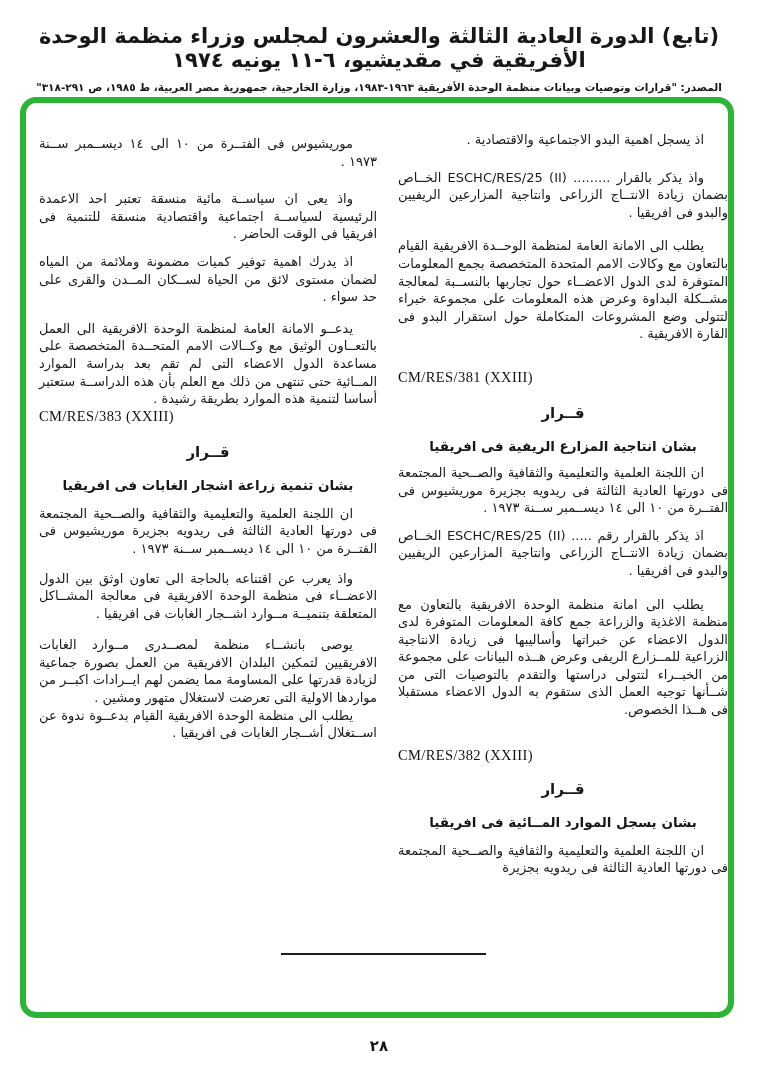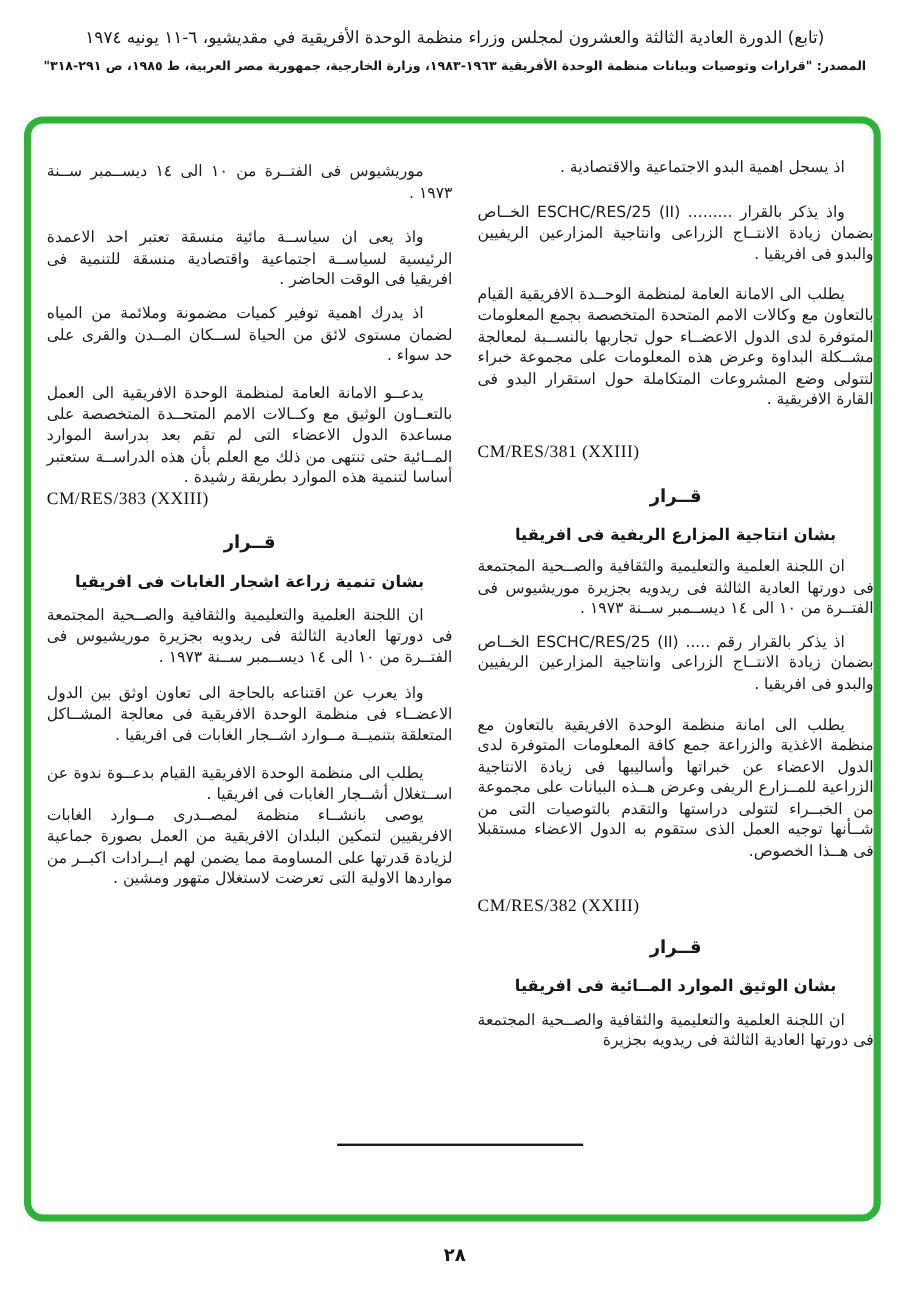--- a/index.html
+++ b/index.html
@@ -8,21 +8,21 @@
     background:#ffffff;
     color:#171717;
     font-family:"DejaVu Sans", sans-serif;
     position:relative;
     overflow:hidden;
   }
   .page-header {
     position:absolute; top:24px; left:8px; right:8px;
     direction:rtl; text-align:center;
   }
-  .header-line1 { font-size:14px; font-weight:normal; letter-spacing:0; }
+  .header-line1 { font-size:21px; font-weight:bold; letter-spacing:0; }
   .header-line2 { font-size:10.5px; font-weight:bold; margin-top:9px; }
   .green-frame {
     position:absolute; top:97px; left:20px;
     width:714px; height:921px;
     border:6px solid #2cb437;
     border-radius:16px;
     background:#ffffff;
   }
   .col { position:absolute; direction:rtl; }
   .col-first  { top:28px; left:372px; width:330px; }  
@@ -73,39 +73,39 @@
       <div class="res-num mb18">CM/RES/381 (XXIII)</div>
       <div class="res-title mb16">قــرار</div>
       <div class="res-subject mb10">بشان انتاجية المزارع الريفية فى افريقيا</div>
 
       <p class="para mb10">ان اللجنة العلمية والتعليمية والثقافية والصــحية المجتمعة فى دورتها العادية الثالثة فى ريدويه بجزيرة موريشيوس فى الفتــرة من ١٠ الى ١٤ ديســمبر ســنة ١٩٧٣ .</p>
       <p class="para mb16">اذ يذكر بالقرار رقم ..... ESCHC/RES/25 (II) الخــاص بضمان زيادة الانتــاج الزراعى وانتاجية المزارعين الريفيين والبدو فى افريقيا .</p>
       <p class="para mb28">يطلب الى امانة منظمة الوحدة الافريقية بالتعاون مع منظمة الاغذية والزراعة جمع كافة المعلومات المتوفرة لدى الدول الاعضاء عن خبراتها وأساليبها فى زيادة الانتاجية الزراعية للمــزارع الريفى وعرض هــذه البيانات على مجموعة من الخبــراء لتتولى دراستها والتقدم بالتوصيات التى من شــأنها توجيه العمل الذى ستقوم به الدول الاعضاء مستقبلا فى هــذا الخصوص.</p>
 
       <div class="res-num mb16">CM/RES/382 (XXIII)</div>
       <div class="res-title mb16">قــرار</div>
-      <div class="res-subject mb12">بشان الوثيق الموارد المــائية فى افريقيا</div>
+      <div class="res-subject mb12">بشان يسجل الموارد المــائية فى افريقيا</div>
 
       <p class="para mb0">ان اللجنة العلمية والتعليمية والثقافية والصــحية المجتمعة فى دورتها العادية الثالثة فى ريدويه بجزيرة</p>
     </section>
 
     <section class="col col-second">
       <p class="para mb20">موريشيوس فى الفتــرة من ١٠ الى ١٤ ديســمبر ســنة ١٩٧٣ .</p>
       <p class="para mb10">واذ يعى ان سياســة مائية منسقة تعتبر احد الاعمدة الرئيسية لسياســة اجتماعية واقتصادية منسقة للتنمية فى افريقيا فى الوقت الحاضر .</p>
       <p class="para mb14">اذ يدرك اهمية توفير كميات مضمونة وملائمة من المياه لضمان مستوى لائق من الحياة لســكان المــدن والقرى على حد سواء .</p>
       <p class="para mb44">يدعــو الامانة العامة لمنظمة الوحدة الافريقية الى العمل بالتعــاون الوثيق مع وكــالات الامم المتحــدة المتخصصة على مساعدة الدول الاعضاء التى لم تقم بعد بدراسة الموارد المــائية حتى تنتهى من ذلك مع العلم بأن هذه الدراســة ستعتبر أساسا لتنمية هذه الموارد بطريقة رشيدة .</p>
 
       <div class="res-num mb18">CM/RES/383 (XXIII)</div>
       <div class="res-title mb16">قــرار</div>
       <div class="res-subject mb12">بشان تنمية زراعة اشجار الغابات فى افريقيا</div>
 
       <p class="para mb12">ان اللجنة العلمية والتعليمية والثقافية والصــحية المجتمعة فى دورتها العادية الثالثة فى ريدويه بجزيرة موريشيوس فى الفتــرة من ١٠ الى ١٤ ديســمبر ســنة ١٩٧٣ .</p>
       <p class="para mb14">واذ يعرب عن اقتناعه بالحاجة الى تعاون اوثق بين الدول الاعضــاء فى منظمة الوحدة الافريقية فى معالجة المشــاكل المتعلقة بتنميــة مــوارد اشــجار الغابات فى افريقيا .</p>
+      <p class="para mb0">يوصى بانشــاء منظمة لمصــدرى مــوارد الغابات الافريقيين لتمكين البلدان الافريقية من العمل بصورة جماعية لزيادة قدرتها على المساومة مما يضمن لهم ايــرادات اكبــر من مواردها الاولية التى تعرضت لاستغلال متهور ومشين .</p>
       <p class="para mb0">يطلب الى منظمة الوحدة الافريقية القيام بدعــوة ندوة عن اســتغلال أشــجار الغابات فى افريقيا .</p>
-      <p class="para mb0">يوصى بانشــاء منظمة لمصــدرى مــوارد الغابات الافريقيين لتمكين البلدان الافريقية من العمل بصورة جماعية لزيادة قدرتها على المساومة مما يضمن لهم ايــرادات اكبــر من مواردها الاولية التى تعرضت لاستغلال متهور ومشين .</p>
     </section>
 
     <div class="end-rule"></div>
   </div>
 
   <footer class="page-footer">
     <span class="page-number">٢٨</span>
   </footer>
 
 </div>

